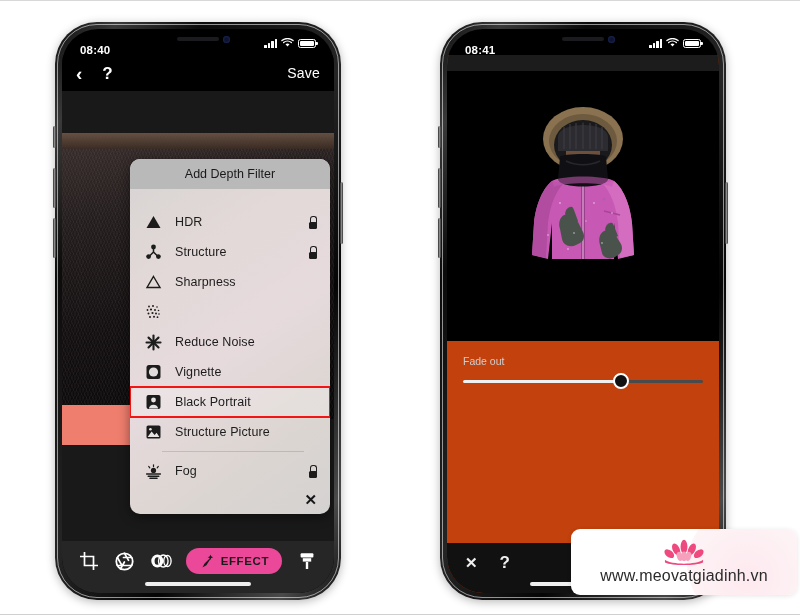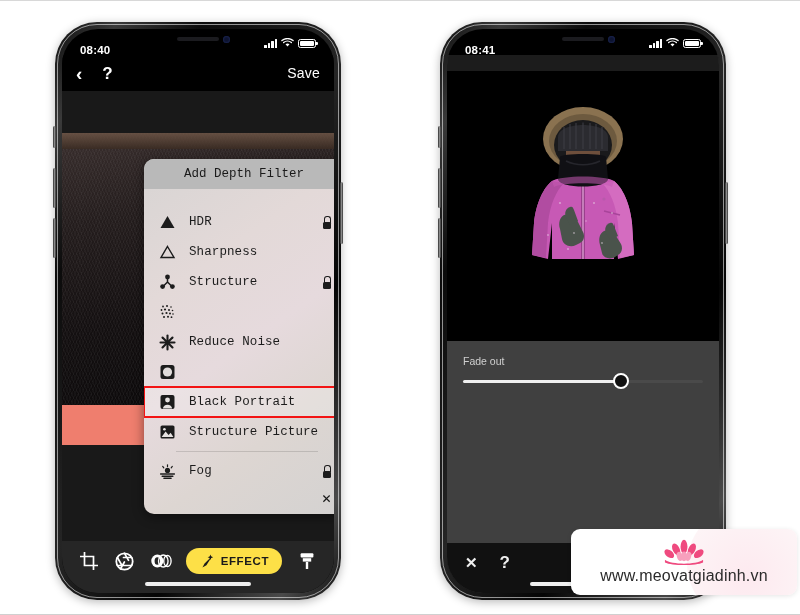--- a/index.html
+++ b/index.html
@@ -106,25 +106,24 @@
   }
   .coral-bar {
     position:absolute; left:0; top:314px; width:150px; height:40px;
     background:#ef7e6e; color:#ffe9e4;
     display:flex; align-items:center; justify-content:flex-end;
     padding-right:12px; font-size:12.5px; overflow:hidden; z-index:8;
   }
 
   
   .filter-menu {
-    position:absolute; left:82px; top:130px; width:200px;
+    position:absolute; left:68px; top:130px; width:200px;
     border-radius:10px; overflow:hidden; z-index:20;
     background: linear-gradient(145deg,#d7d4d3 0%,#e3d9d8 30%,#e6dadd 52%,#ddd6d2 74%,#d4d2d1 100%);
     box-shadow: 0 3px 12px rgba(0,0,0,0.45);
-    font-family: Liberation Mono, monospace;
   }
   .fm-header {
     height:30px; background:#b9b9b9; color:#1a1a1a;
     display:flex; align-items:center; justify-content:center;
     font-size:12.5px;
   }
   .fm-list { padding: 18px 0 2px; }
   .fm-row {
     position:relative; height:30px; display:flex; align-items:center;
     padding: 0 12px 0 14px; gap:13px;
@@ -140,31 +139,31 @@
   .x-glyph { font-size:15px; font-weight:bold; color:#161616; line-height:1; }
 
   
   .bottombar {
     position:absolute; left:0; bottom:0; width:100%; height:52px;
     background:#262626; display:flex; align-items:center;
     justify-content:space-between; padding: 0 16px 12px; z-index:25;
   }
   .tb-ico { width:22px; height:22px; display:flex; align-items:center; justify-content:center; }
   .effect-btn {
-    background:#fde047; color:#1a1a1a; border-radius:14px;
+    background:#ec4899; color:#1a1a1a; border-radius:14px;
     height:26px; padding: 0 13px; display:flex; align-items:center; gap:7px;
     font-size:11.5px; font-weight:bold; letter-spacing:0.6px;
   }
   .home-ind {
     position:absolute; left:50%; transform:translateX(-50%); bottom:7px;
     width:106px; height:4px; border-radius:3px; background:#efefef; z-index:30;
   }
 
   
-  .canvas-right { position:absolute; left:0; top:26px; right:0; bottom:0; background:#404040; }
+  .canvas-right { position:absolute; left:0; top:26px; right:0; bottom:0; background:#c2410c; }
   .photo-right {
     position:absolute; left:0; top:16px; width:100%; height:270px;
     background:#000; overflow:hidden;
   }
   .slider-area { position:absolute; left:0; top:300px; width:100%; height:70px; padding:0 16px; }
   .sliders { display:flex; gap:20px; }
   .slider-group { flex:1; }
   .slider-label { color:#cfcfcf; font-size:10.5px; margin-bottom:13px; }
   .slider-track { position:relative; height:2.5px; background:#4a4a4a; border-radius:2px; }
   .slider-fill { position:absolute; left:0; top:0; height:100%; background:#f0f0f0; border-radius:2px; }
@@ -261,38 +260,38 @@
               <svg width="17" height="14" viewBox="0 0 17 14">
                   <path d="M8.5 1 L15.5 13 L1.5 13 Z" fill="#1c1c1c"></path>
                 </svg>
             </span>
             <span class="fm-label">HDR</span>
             <span class="fm-lock"></span>
           </div>
 
           <div class="fm-row">
             <span class="fm-icon">
-              <svg width="17" height="14" viewBox="0 0 17 14">
-                  <path d="M8.5 1.5 L15 12.5 L2 12.5 Z" fill="none" stroke="#1c1c1c" stroke-width="1.4"></path>
-                </svg>
-            </span>
-            <span class="fm-label">Sharpness</span>
-          </div>
-
-          <div class="fm-row">
-            <span class="fm-icon">
               <svg width="17" height="16" viewBox="0 0 17 16">
                 <path d="M8.5 4.5 L8.5 8 M8.5 8 L4 12.5 M8.5 8 L13 12.5" stroke="#1c1c1c" stroke-width="1.5" fill="none"></path>
                 <circle cx="8.5" cy="3" r="2.4" fill="#1c1c1c"></circle>
                 <circle cx="3.6" cy="12.6" r="2.4" fill="#1c1c1c"></circle>
                 <circle cx="13.4" cy="12.6" r="2.4" fill="#1c1c1c"></circle>
               </svg>
             </span>
             <span class="fm-label">Structure</span>
             <span class="fm-lock"></span>
+          </div>
+
+          <div class="fm-row">
+            <span class="fm-icon">
+              <svg width="17" height="14" viewBox="0 0 17 14">
+                  <path d="M8.5 1.5 L15 12.5 L2 12.5 Z" fill="none" stroke="#1c1c1c" stroke-width="1.4"></path>
+                </svg>
+            </span>
+            <span class="fm-label">Sharpness</span>
           </div>
 
           <div class="fm-row">
             <span class="fm-icon">
               <svg width="17" height="16" viewBox="0 0 17 16">
                 <g fill="#1c1c1c">
                   <circle cx="4" cy="2.5" r="0.9"></circle>
                     <circle cx="8" cy="2" r="1"></circle>
                     <circle cx="12" cy="3" r="0.8"></circle>
                   <circle cx="2.5" cy="6" r="0.9"></circle>
@@ -326,20 +325,21 @@
             <span class="fm-label">Reduce Noise</span>
           </div>
 
           <div class="fm-row">
             <span class="fm-icon">
               <svg width="17" height="16" viewBox="0 0 17 16">
                 <rect x="1.5" y="1" width="14" height="14" rx="2.5" fill="#1c1c1c"></rect>
                 <circle cx="8.5" cy="8" r="4.6" fill="#e0dcdb"></circle>
               </svg>
             </span>
+            <span class="fm-label">Vignette</span>
           </div>
 
           <div class="fm-row highlight">
             <span class="fm-icon">
               <svg width="17" height="16" viewBox="0 0 17 16">
                 <rect x="1.5" y="1" width="14" height="14" rx="2" fill="#1c1c1c"></rect>
                 <circle cx="8.5" cy="6" r="2.4" fill="#e6e2e1"></circle>
                 <path d="M3.8 14.5 a4.8 4.8 0 0 1 9.4 0 Z" fill="#e6e2e1"></path>
               </svg>
             </span>

